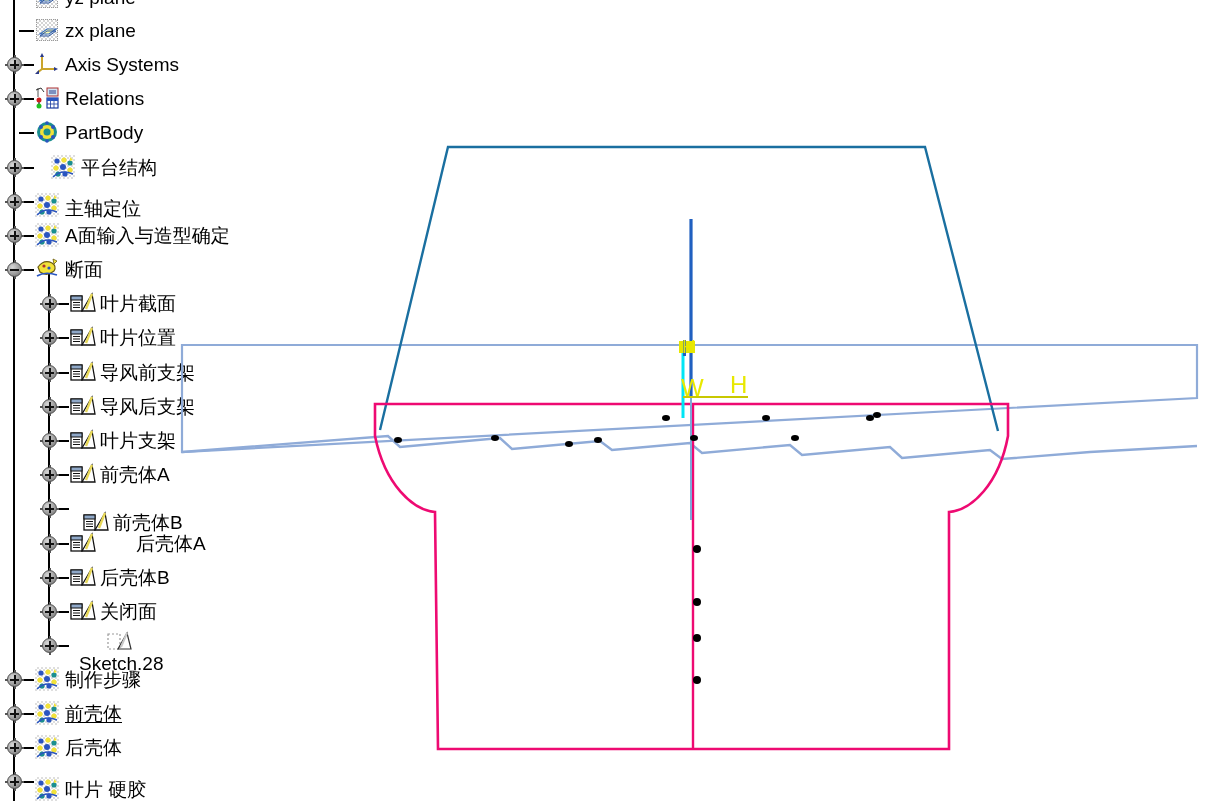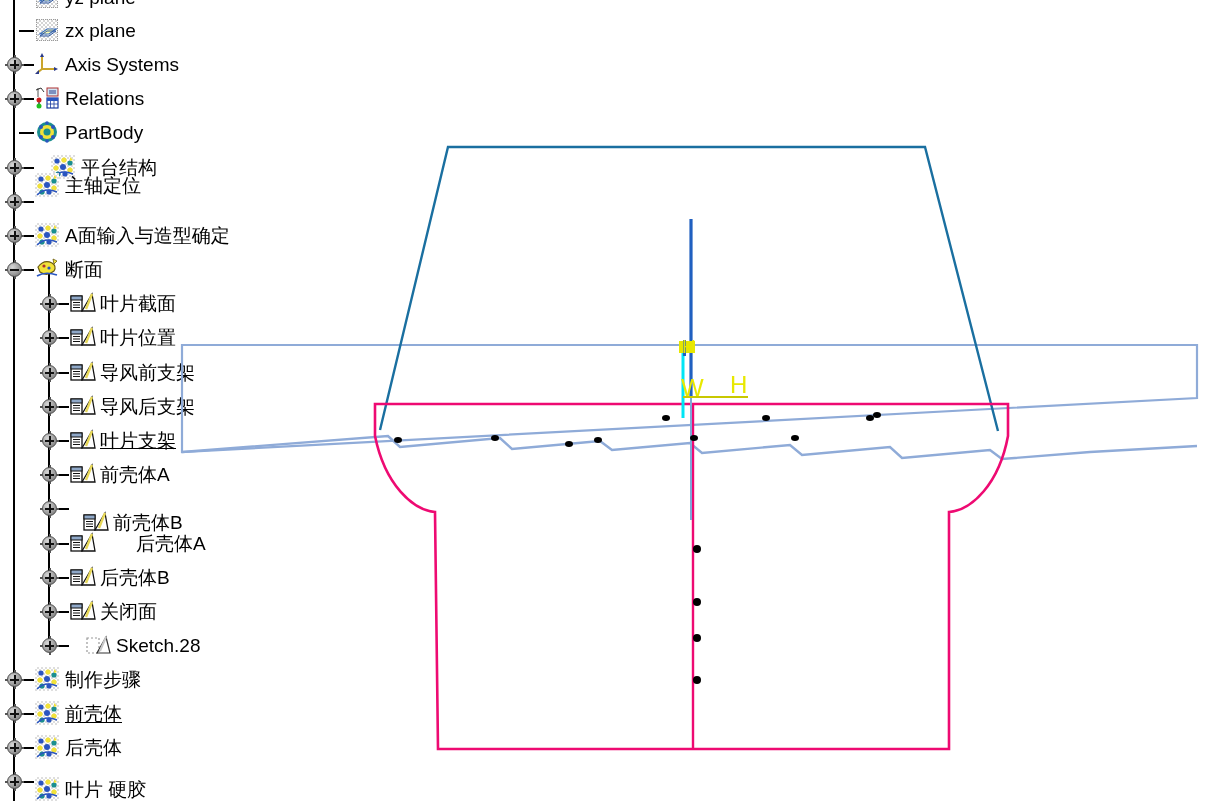--- a/index.html
+++ b/index.html
@@ -263,21 +263,21 @@
           </span>
           <span class="tree-label">平台结构</span>
         </div>
         <div class="h-line" style="left: 19px; top: 201px; width: 15px;"></div>
         <div class="handle plus" style="left: 7px; top: 194px;">
           <span class="stub-l"></span>
           <span class="stub-r"></span>
           <span class="stub-t"></span>
           <span class="stub-b"></span>
         </div>
-        <div class="tree-node" style="left: 34px; top: 168px;">
+        <div class="tree-node" style="left: 34px; top: 184px; align-items: flex-end;">
           <span class="node-icon">
             <span class="ico-geoset">
               <svg width="24" height="24" viewBox="0 0 24 24">
                 <circle cx="6" cy="6" r="2.6" fill="#2a55c0"></circle>
                 <circle cx="13" cy="5" r="2.6" fill="#f2e23a"></circle>
                 <circle cx="19" cy="8" r="2.6" fill="#1b8f8f"></circle>
                 <circle cx="5" cy="13" r="2.6" fill="#f2e23a"></circle>
                 <circle cx="12" cy="12" r="3" fill="#2a55c0"></circle>
                 <circle cx="19" cy="15" r="2.6" fill="#f2e23a"></circle>
                 <circle cx="7" cy="19" r="2.6" fill="#1b8f8f"></circle>
@@ -428,21 +428,21 @@
           </span>
           <span class="tree-label">导风后支架</span>
         </div>
         <div class="h-line" style="left: 54px; top: 440px; width: 15px;"></div>
         <div class="handle plus" style="left: 42px; top: 433px;">
           <span class="stub-l"></span>
           <span class="stub-r"></span>
           <span class="stub-t"></span>
           <span class="stub-b"></span>
         </div>
-        <div class="tree-node" style="left: 69px; top: 423px; text-decoration: underline;">
+        <div class="tree-node" style="left: 69px; top: 423px;">
           <span class="node-icon">
             <span class="ico-sketch">
               <svg width="26" height="24" viewBox="0 0 26 24">
                 <rect x="1" y="5" width="11" height="15" fill="#ffffff" stroke="#111" stroke-width="1.3"></rect>
                 <rect x="1" y="5" width="11" height="4" fill="#8fa8c8" stroke="#111" stroke-width="1"></rect>
                 <line x1="3" y1="11.5" x2="10" y2="11.5" stroke="#111" stroke-width="1"></line>
                 <line x1="3" y1="14" x2="10" y2="14" stroke="#111" stroke-width="1"></line>
                 <line x1="3" y1="16.5" x2="10" y2="16.5" stroke="#111" stroke-width="1"></line>
                 <path d="M22 3 L25 20 L12 20 Z" fill="none" stroke="#111" stroke-width="1.3"></path>
                 <path d="M22 3 L16 18" stroke="#e8d858" stroke-width="2.4"></path>
@@ -566,21 +566,21 @@
           </span>
           <span class="tree-label">关闭面</span>
         </div>
         <div class="h-line" style="left: 54px; top: 645px; width: 15px;"></div>
         <div class="handle plus" style="left: 42px; top: 638px;">
           <span class="stub-l"></span>
           <span class="stub-r"></span>
           <span class="stub-t"></span>
           <span class="stub-b"></span>
         </div>
-        <div class="tree-node" style="left: 85px; top: 628px;">
+        <div class="tree-node" style="left: 76px; top: 628px; flex-direction: column;">
           <span class="node-icon">
             <span class="ico-sketch">
               <svg width="26" height="24" viewBox="0 0 26 24">
                 <rect x="1" y="5" width="12" height="15" fill="none" stroke="#999" stroke-width="1.2" stroke-dasharray="2 2"></rect>
                 <path d="M20 4 L24 20 L11 20 Z" fill="none" stroke="#333" stroke-width="1.2"></path>
                 <path d="M20 4 L14 18" stroke="#c8c8c8" stroke-width="2"></path>
               </svg>
             </span>
           </span>
           <span class="tree-label">Sketch.28</span>

